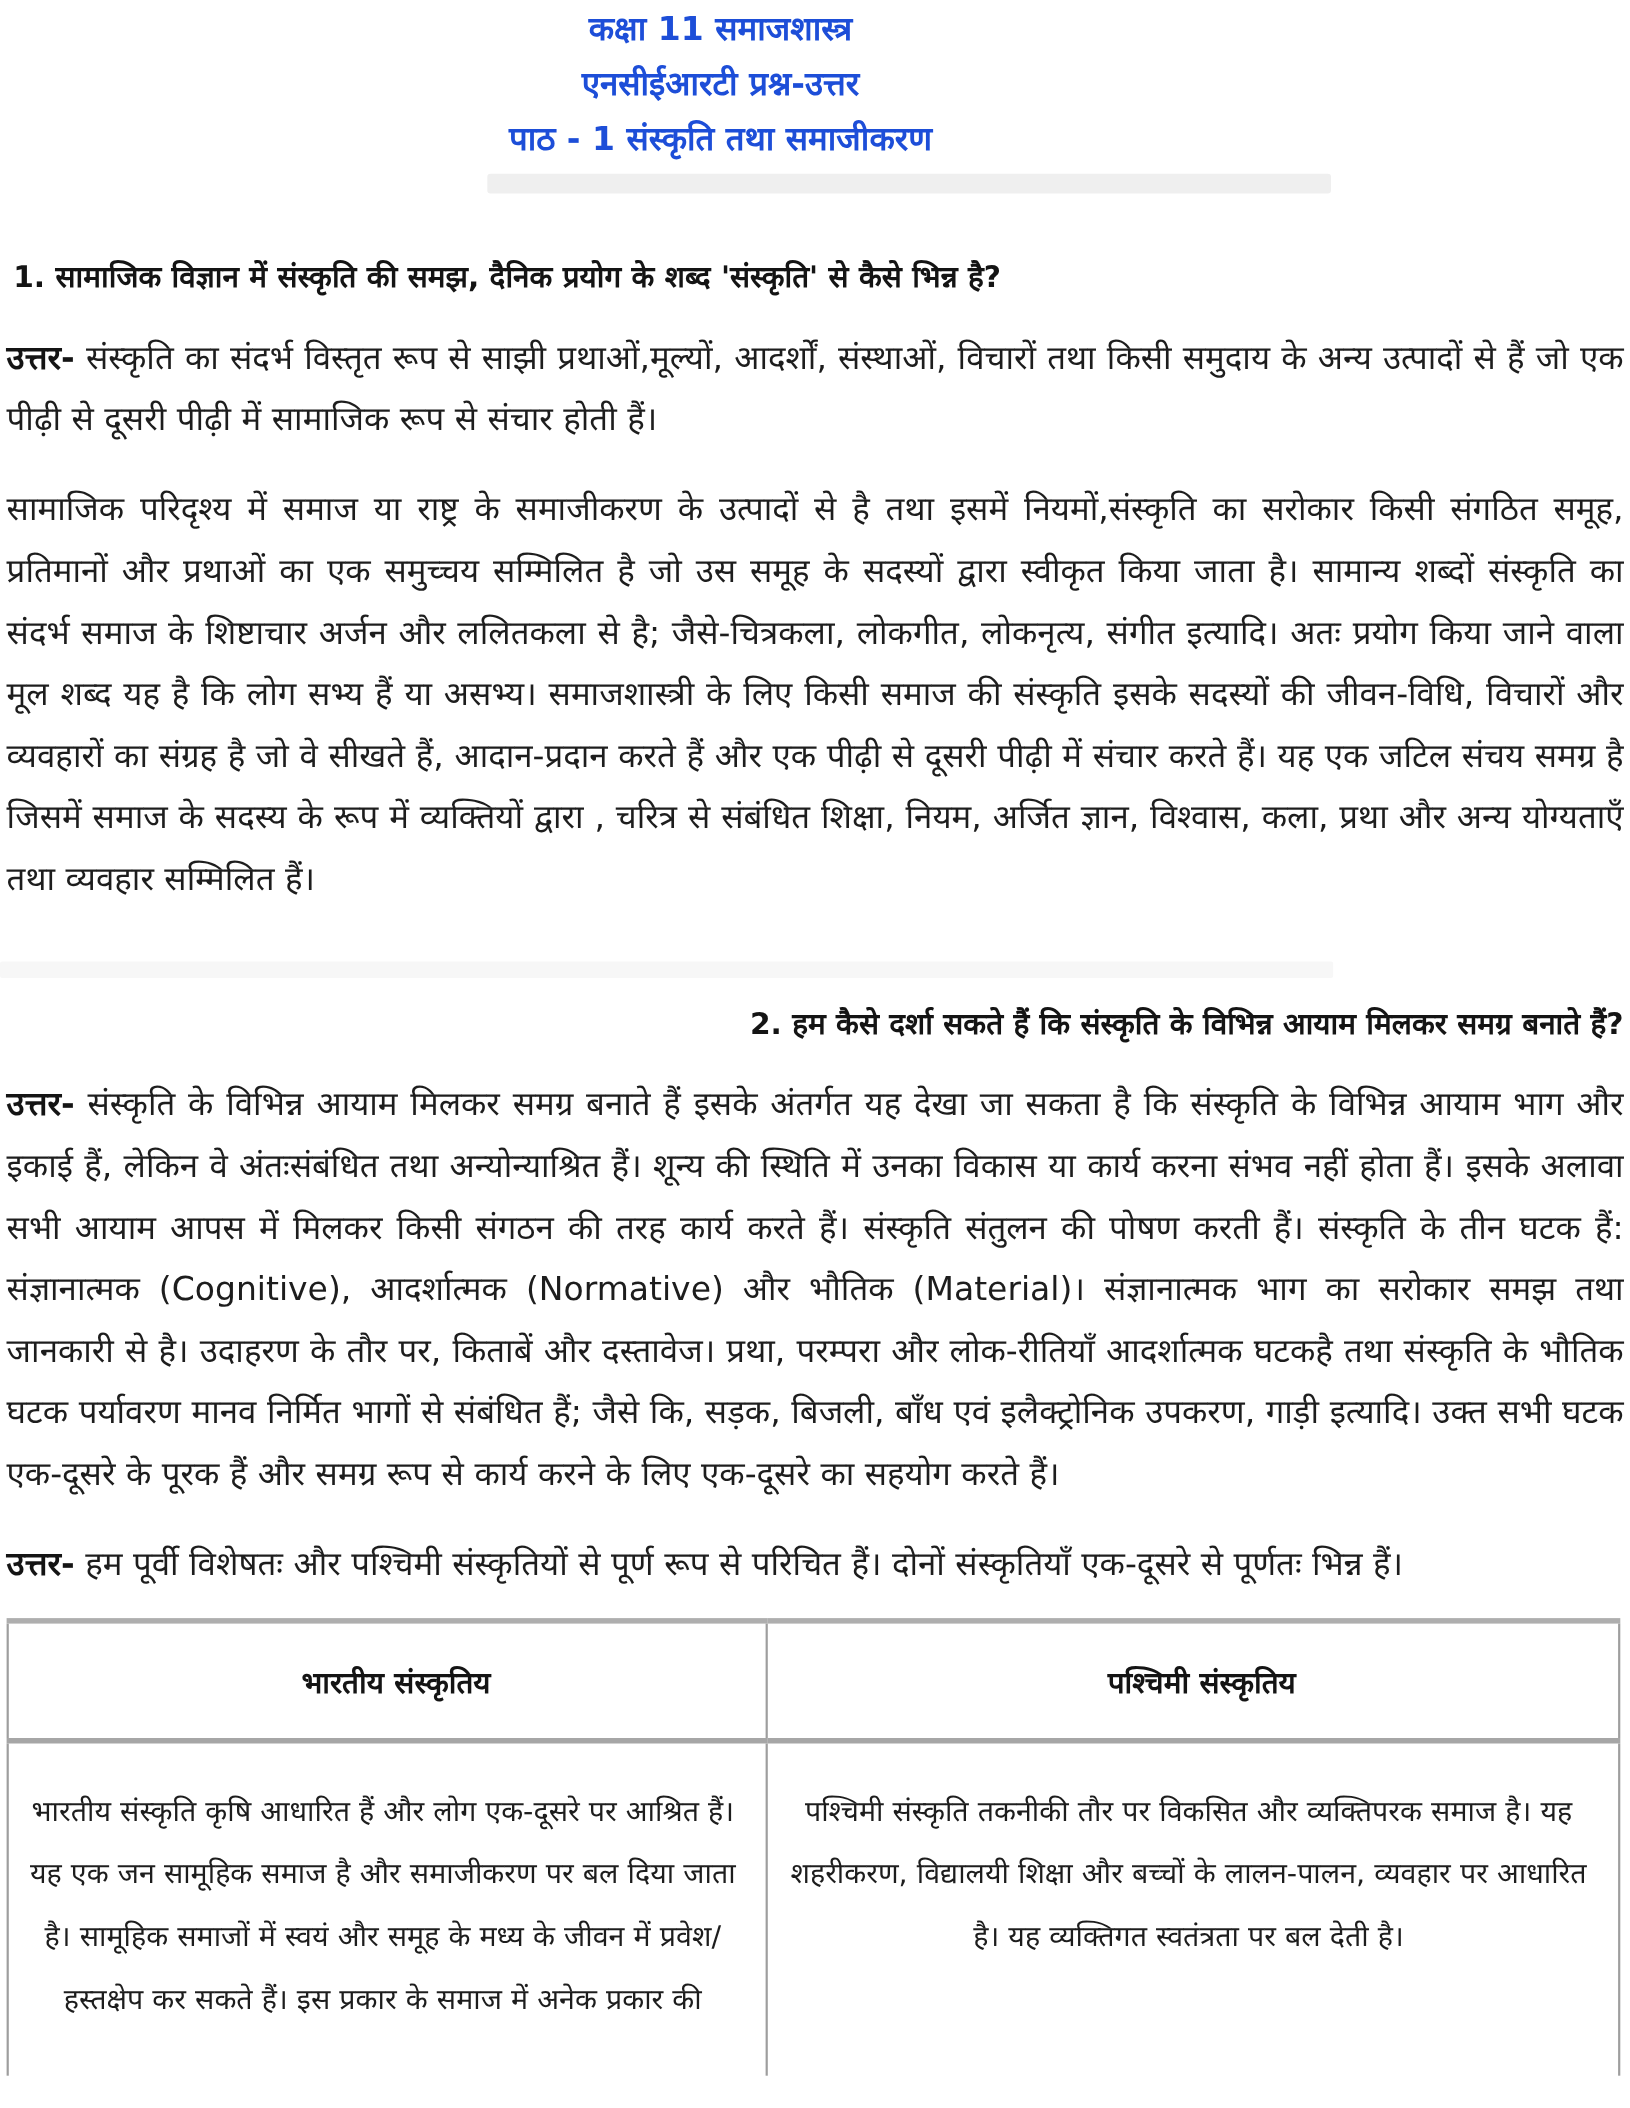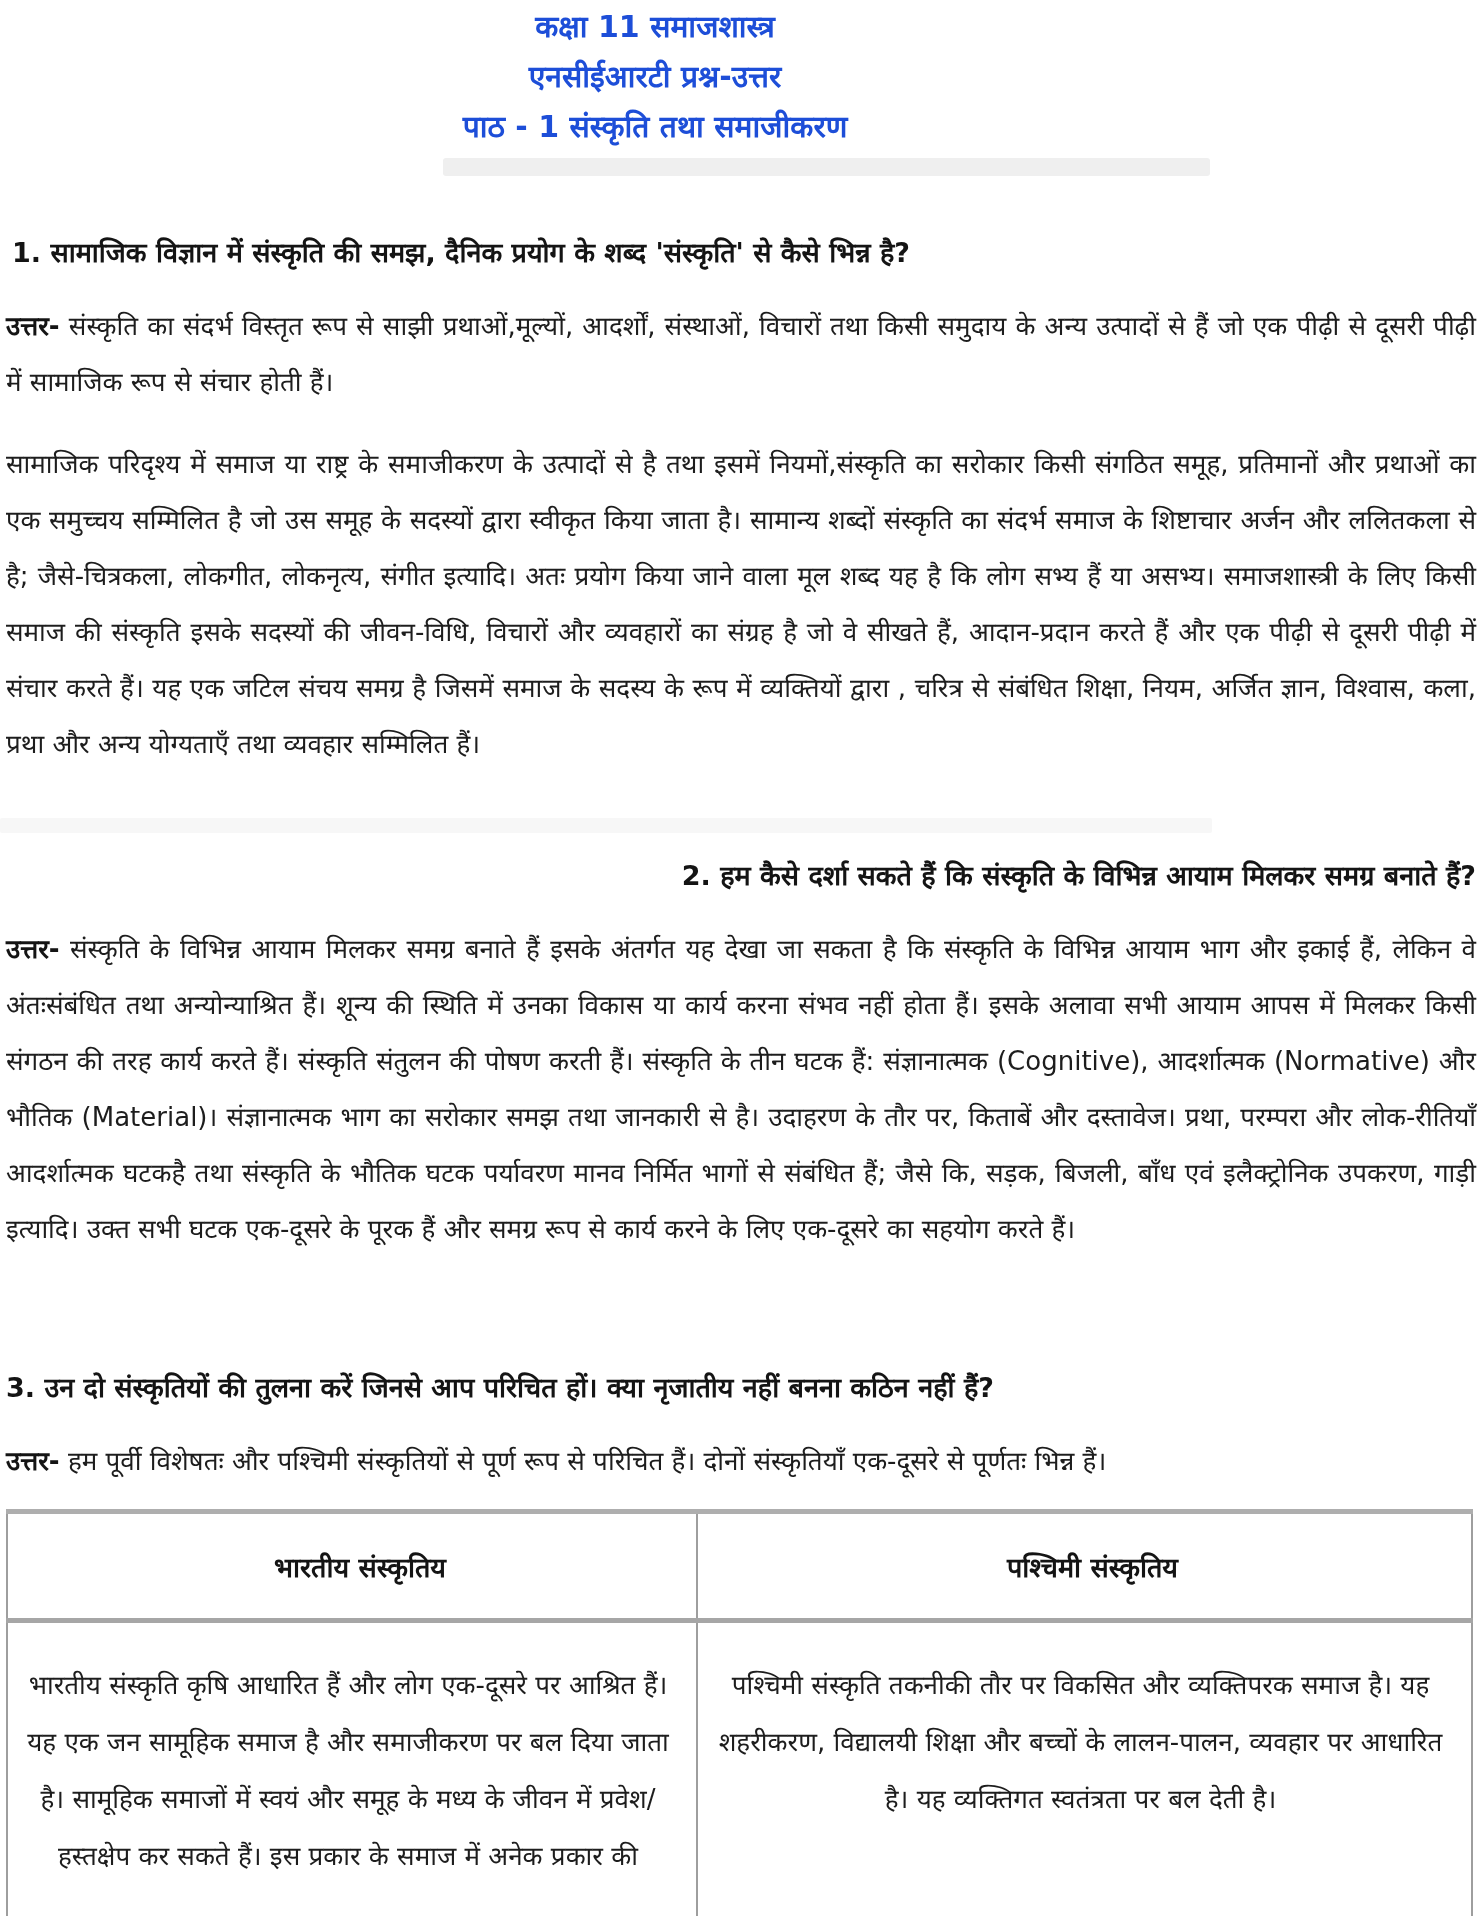--- a/index.html
+++ b/index.html
@@ -42,21 +42,21 @@
     font-weight: bold;
     font-size: 27px;
     line-height: 38px;
     color: #141414;
     margin: 0 6px;
   }
   .q1 { margin-top: 58px; margin-left: 12px; }
   .q2 { margin-top: 24px; text-align: right; }
   .q3 { margin-top: 112px; }
   .answer, .paragraph {
-    font-size: 26px;
+    font-size: 30px;
     line-height: 56px;
     text-align: justify;
     margin: 0 6px;
     color: #1d1d1d;
   }
   .answer { margin-top: 26px; }
   .paragraph { margin-top: 26px; }
   .answer-label {
     font-weight: bold;
     color: #141414;
@@ -119,21 +119,20 @@
   </div>
   <div class="paragraph">सामाजिक परिदृश्य में समाज या राष्ट्र के समाजीकरण के उत्पादों से है तथा इसमें नियमों,संस्कृति का सरोकार किसी संगठित समूह, प्रतिमानों और प्रथाओं का एक समुच्चय सम्मिलित है जो उस समूह के सदस्यों द्वारा स्वीकृत किया जाता है। सामान्य शब्दों संस्कृति का संदर्भ समाज के शिष्टाचार अर्जन और ललितकला से है; जैसे-चित्रकला, लोकगीत, लोकनृत्य, संगीत इत्यादि। अतः प्रयोग किया जाने वाला मूल शब्द यह है कि लोग सभ्य हैं या असभ्य। समाजशास्त्री के लिए किसी समाज की संस्कृति इसके सदस्यों की जीवन-विधि, विचारों और व्यवहारों का संग्रह है जो वे सीखते हैं, आदान-प्रदान करते हैं और एक पीढ़ी से दूसरी पीढ़ी में संचार करते हैं। यह एक जटिल संचय समग्र है जिसमें समाज के सदस्य के रूप में व्यक्तियों द्वारा , चरित्र से संबंधित शिक्षा, नियम, अर्जित ज्ञान, विश्वास, कला, प्रथा और अन्य योग्यताएँ तथा व्यवहार सम्मिलित हैं।</div>
 
   <div class="section-divider"></div>
 
   <div class="question q2">2. हम कैसे दर्शा सकते हैं कि संस्कृति के विभिन्न आयाम मिलकर समग्र बनाते हैं?</div>
   <div class="answer">
     <span class="answer-label">उत्तर-</span><span> संस्कृति के विभिन्न आयाम मिलकर समग्र बनाते हैं इसके अंतर्गत यह देखा जा सकता है कि संस्कृति के विभिन्न आयाम भाग और इकाई हैं, लेकिन वे अंतःसंबंधित तथा अन्योन्याश्रित हैं। शून्य की स्थिति में उनका विकास या कार्य करना संभव नहीं होता हैं। इसके अलावा सभी आयाम आपस में मिलकर किसी संगठन की तरह कार्य करते हैं। संस्कृति संतुलन की पोषण करती हैं। संस्कृति के तीन घटक हैं: संज्ञानात्मक (Cognitive), आदर्शात्मक (Normative) और भौतिक (Material)। संज्ञानात्मक भाग का सरोकार समझ तथा जानकारी से है। उदाहरण के तौर पर, किताबें और दस्तावेज। प्रथा, परम्परा और लोक-रीतियाँ आदर्शात्मक घटकहै तथा संस्कृति के भौतिक घटक पर्यावरण मानव निर्मित भागों से संबंधित हैं; जैसे कि, सड़क, बिजली, बाँध एवं इलैक्ट्रोनिक उपकरण, गाड़ी इत्यादि। उक्त सभी घटक एक-दूसरे के पूरक हैं और समग्र रूप से कार्य करने के लिए एक-दूसरे का सहयोग करते हैं।</span>
   </div>
 
-  <div class="question q3">3. उन दो संस्कृतियों की तुलना करें जिनसे आप परिचित हों। क्या नृजातीय नहीं बनना कठिन नहीं हैं?</div>
   <div class="answer">
     <span class="answer-label">उत्तर-</span><span> हम पूर्वी विशेषतः और पश्चिमी संस्कृतियों से पूर्ण रूप से परिचित हैं। दोनों संस्कृतियाँ एक-दूसरे से पूर्णतः भिन्न हैं।</span>
   </div>
 
   <table class="comparison-table">
     <colgroup>
       <col class="col-left">
       <col class="col-right">
     </colgroup>
     <thead>

